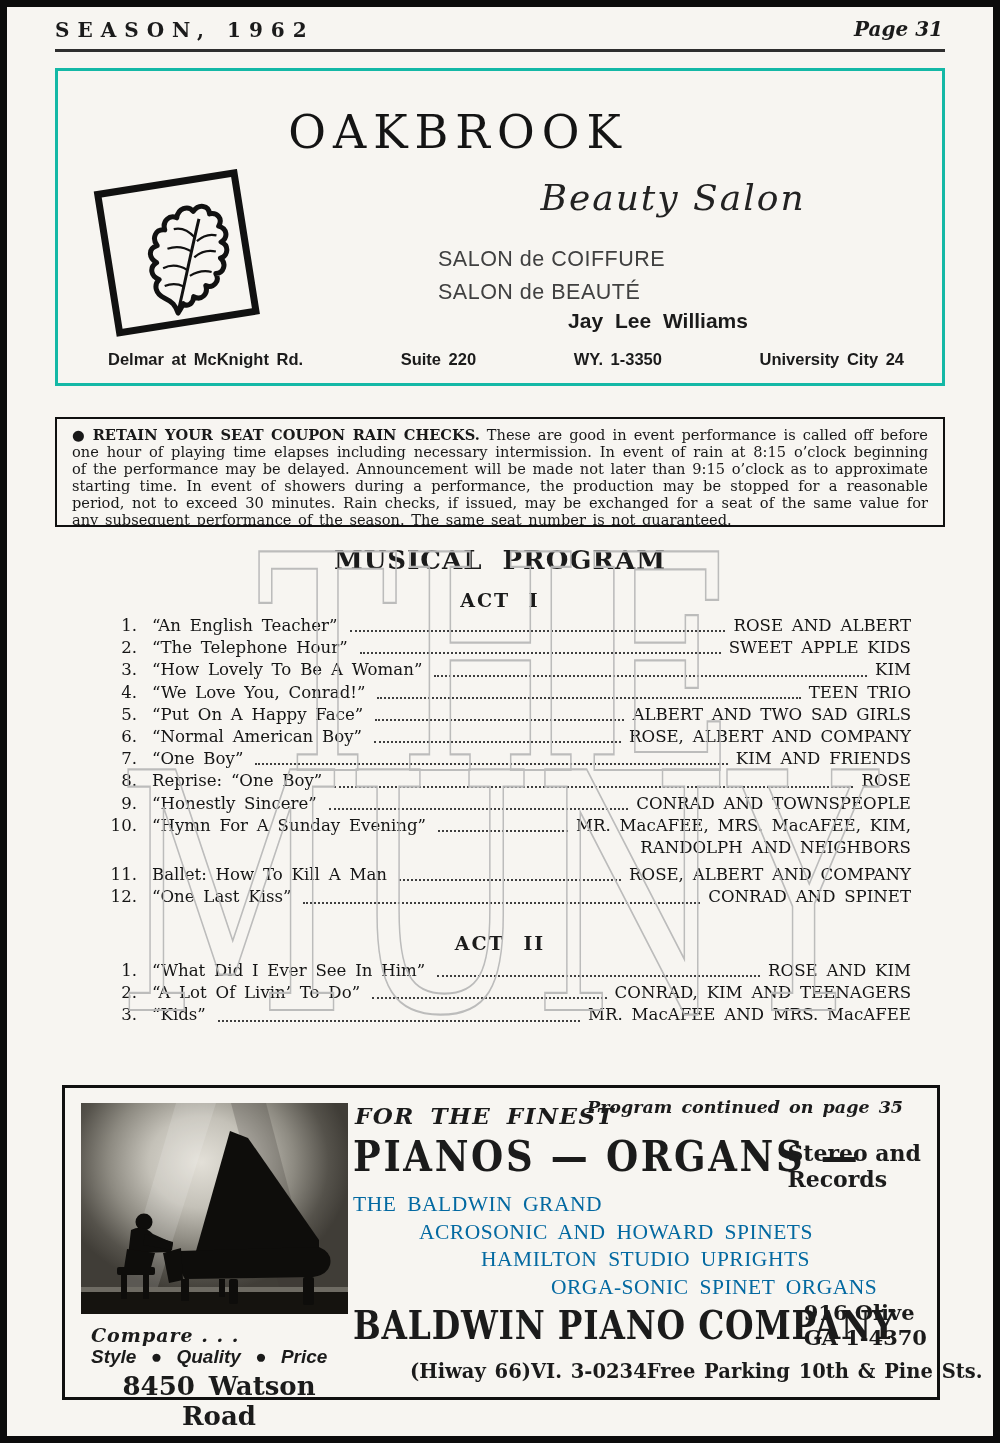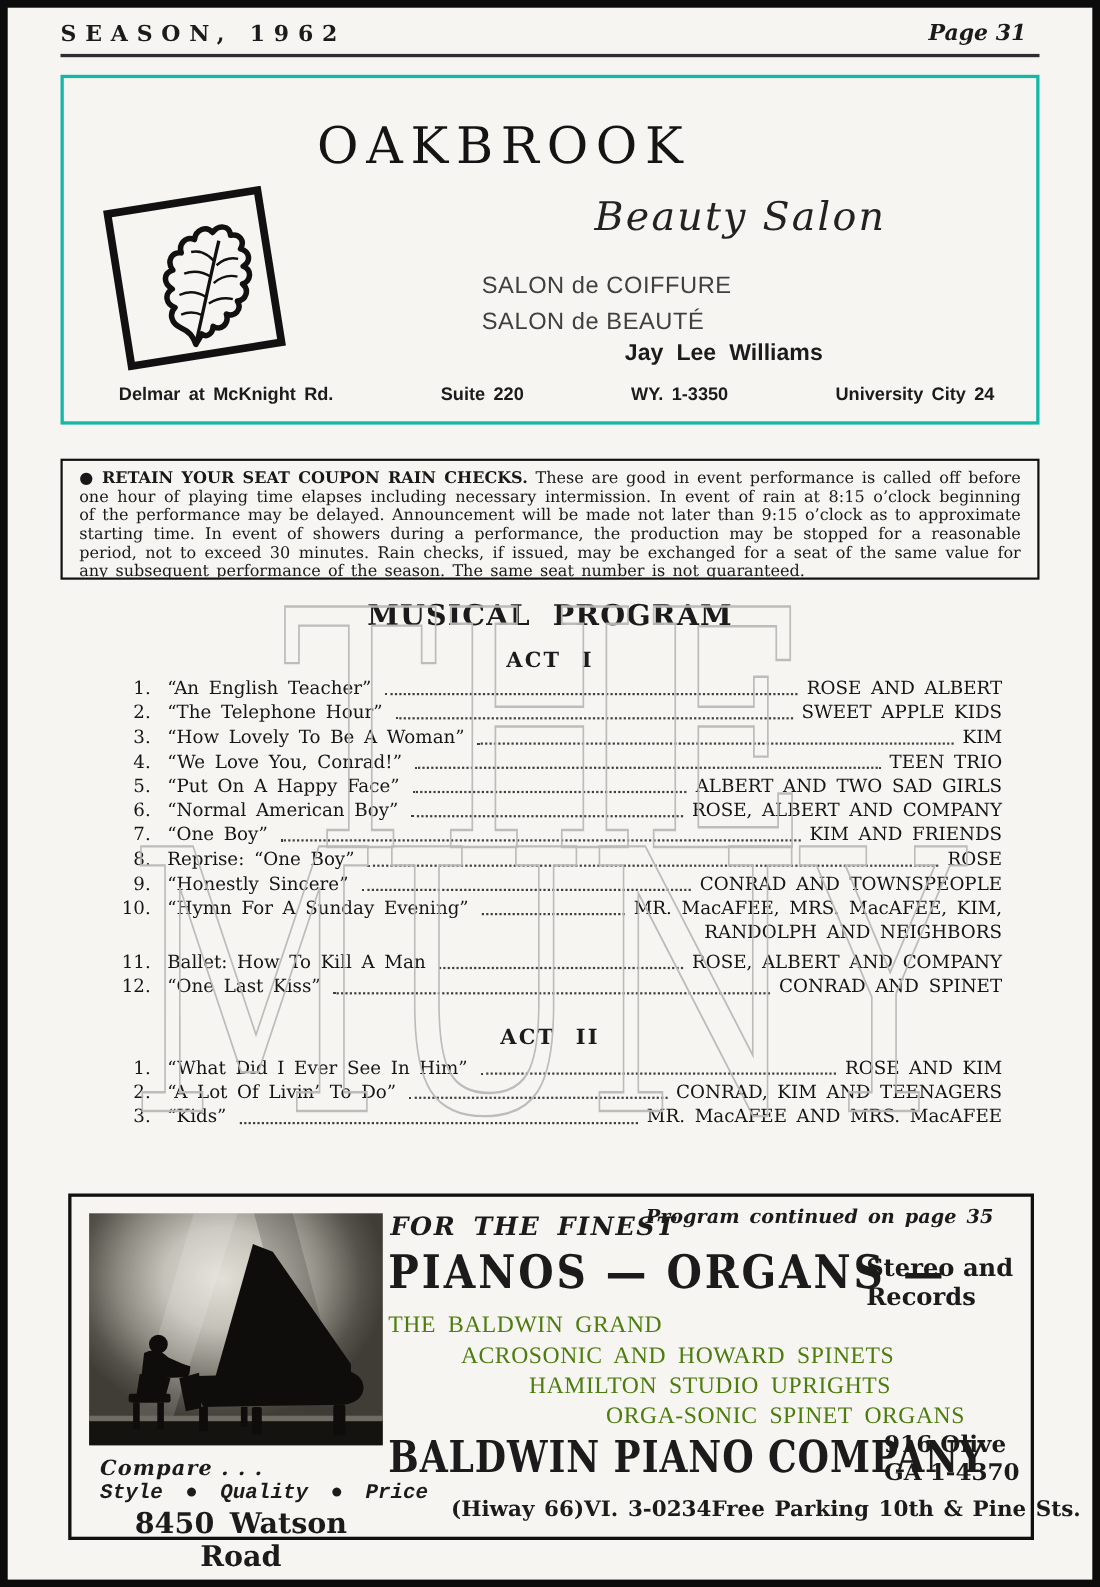--- a/index.html
+++ b/index.html
@@ -6,21 +6,21 @@
   html,body { background:#2b2b2b; }
   .page {
     position:relative; width:1000px; height:1443px;
     background:#f7f5f1; border:7px solid #0c0c0c;
     font-family:"Liberation Serif", serif; color:#1b1b1b; overflow:hidden;
   }
 
   
   .hdr-season { position:absolute; left:48px; top:11px;
     font-family:"DejaVu Serif",serif; font-weight:700; font-size:20px; letter-spacing:8px;text-align:right; }
-  .hdr-page { position:absolute; right:60px; top:10px;
+  .hdr-page { position:absolute; right:50px; top:10px;
     font-family:"DejaVu Serif",serif; font-style:italic; font-weight:700; font-size:20px; }
   .hdr-rule { position:absolute; left:48px; right:48px; top:42px; height:3px; background:#2e2e2e; }
 
   
   .oakbrook { position:absolute; left:48px; top:61px; width:890px; height:318px; border:3px solid #14b8a6;text-decoration:underline; }
   .oak-logo { position:absolute; left:28px; top:98px; width:180px; height:170px; }
   .oak-name { position:absolute; left:120px; top:34px; width:560px; text-align:center;
     font-family:"DejaVu Serif",serif; font-size:46px; letter-spacing:7px; color:#141414; }
   .oak-tagline { position:absolute; left:450px; top:106px; width:330px; text-align:center;
     font-family:"DejaVu Serif",serif; font-style:italic; font-size:36px; letter-spacing:2px; color:#222; }
@@ -68,34 +68,34 @@
 
   
   .baldwin { position:absolute; left:55px; top:1078px; width:878px; height:315px; border:3px solid #101010; }
   .piano-photo { position:absolute; left:16px; top:15px; width:267px; height:211px;
     background:
       radial-gradient(ellipse 150px 130px at 45% 28%, #e3e0d8 0%, #c4c1b8 35%, #8d8a81 62%, #55524b 85%, #403d37 100%);
     overflow:hidden; }
   .bw-compare { position:absolute; left:26px; top:236px;
     font-family:"DejaVu Serif",serif; font-style:italic; font-weight:700; font-size:19px; letter-spacing:1px; }
   .bw-compare2 { position:absolute; left:26px; top:258px;
-    font-family:Liberation Mono, monospace; font-style:italic; font-weight:700; font-size:19px; word-spacing:9px; }
+    font-family:Liberation Sans, sans-serif; font-style:italic; font-weight:700; font-size:19px; word-spacing:9px; }
   .bw-watson { position:absolute; left:24px; top:283px; width:260px; text-align:center;
     font-family:"DejaVu Serif",serif; font-weight:700; font-size:26px; word-spacing:5px; }
   .bw-kicker { position:absolute; left:290px; top:14px;
     font-family:"DejaVu Serif",serif; font-style:italic; font-weight:700; font-size:23px;
     letter-spacing:1.5px; word-spacing:6px; }
   .bw-headline { position:absolute; left:288px; top:44px;
     font-family:"DejaVu Serif",serif; font-weight:700; font-size:42px; letter-spacing:3px;
     transform:scaleX(.88); transform-origin:left; white-space:nowrap; }
   .bw-stereo { position:absolute; right:16px; top:52px; 
     font-family:"DejaVu Serif",serif; font-weight:700; font-size:22px; line-height:26px; }
   .bw-products { position:absolute; left:288px; top:103px;
     font-family:"Liberation Serif",serif; font-size:21.5px; letter-spacing:.5px;
-    word-spacing:5px; line-height:27.5px; white-space:nowrap; color:#4d7c0f; }
+    word-spacing:5px; line-height:27.5px; white-space:nowrap; color:#0369a1; }
   .bw-products .ind1 { padding-left:66px; }
   .bw-products .ind2 { padding-left:128px; }
   .bw-products .ind3 { padding-left:198px; }
   .bw-company { position:absolute; left:288px; top:213px;
     font-family:"DejaVu Serif",serif; font-weight:700; font-size:40px; letter-spacing:1px;
     transform:scaleX(.82); transform-origin:left; white-space:nowrap; }
   .bw-contact { position:absolute; right:10px; top:212px; text-align:left;
     font-family:"DejaVu Serif",serif; font-weight:700; font-size:21px; line-height:25px; white-space:nowrap; }
   .bw-bottomrow { position:absolute; left:345px; right:6px; top:272px; display:flex;
     justify-content:space-between; align-items:baseline;

